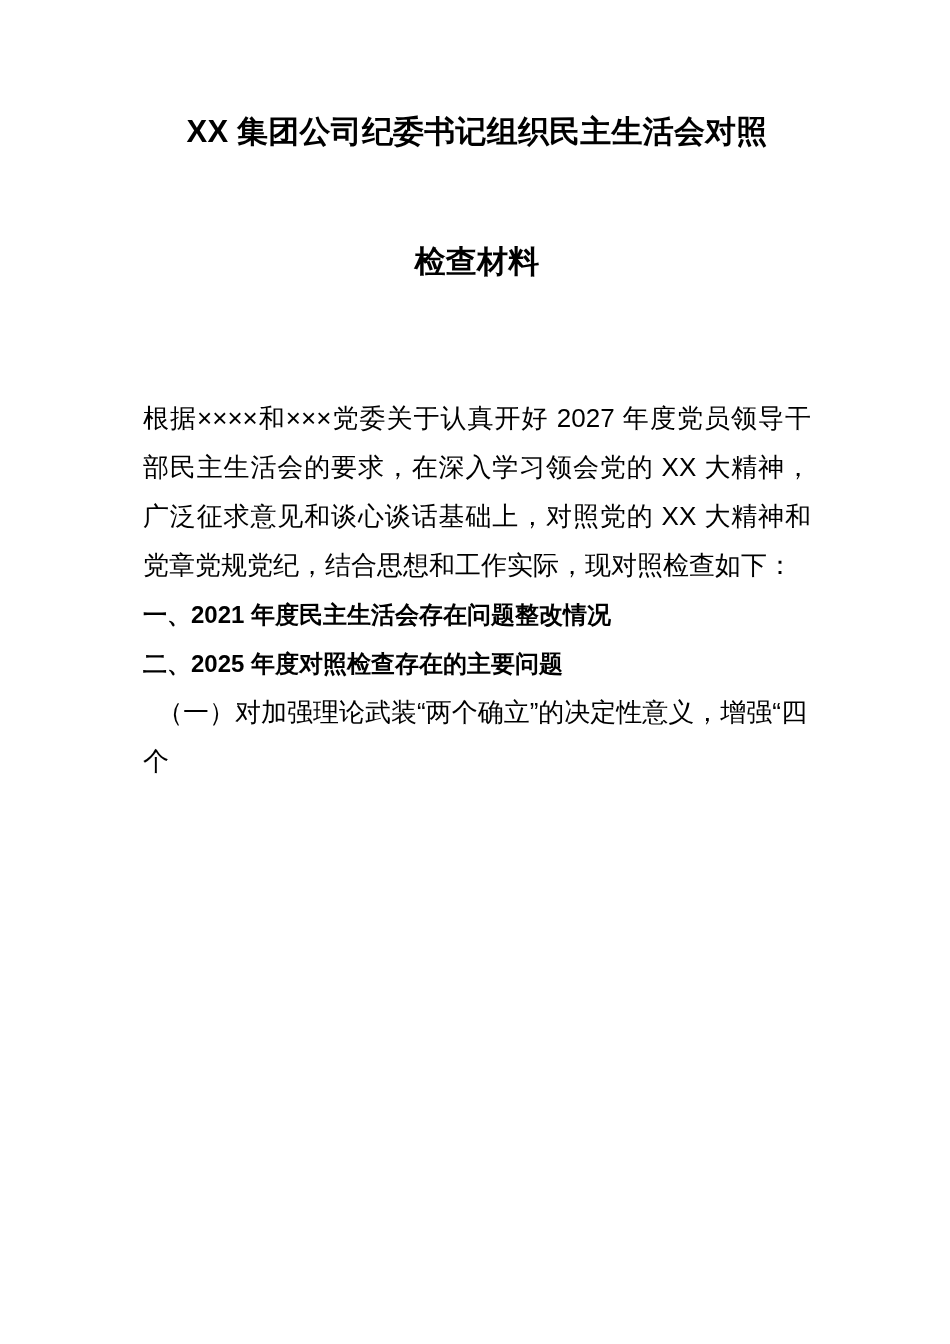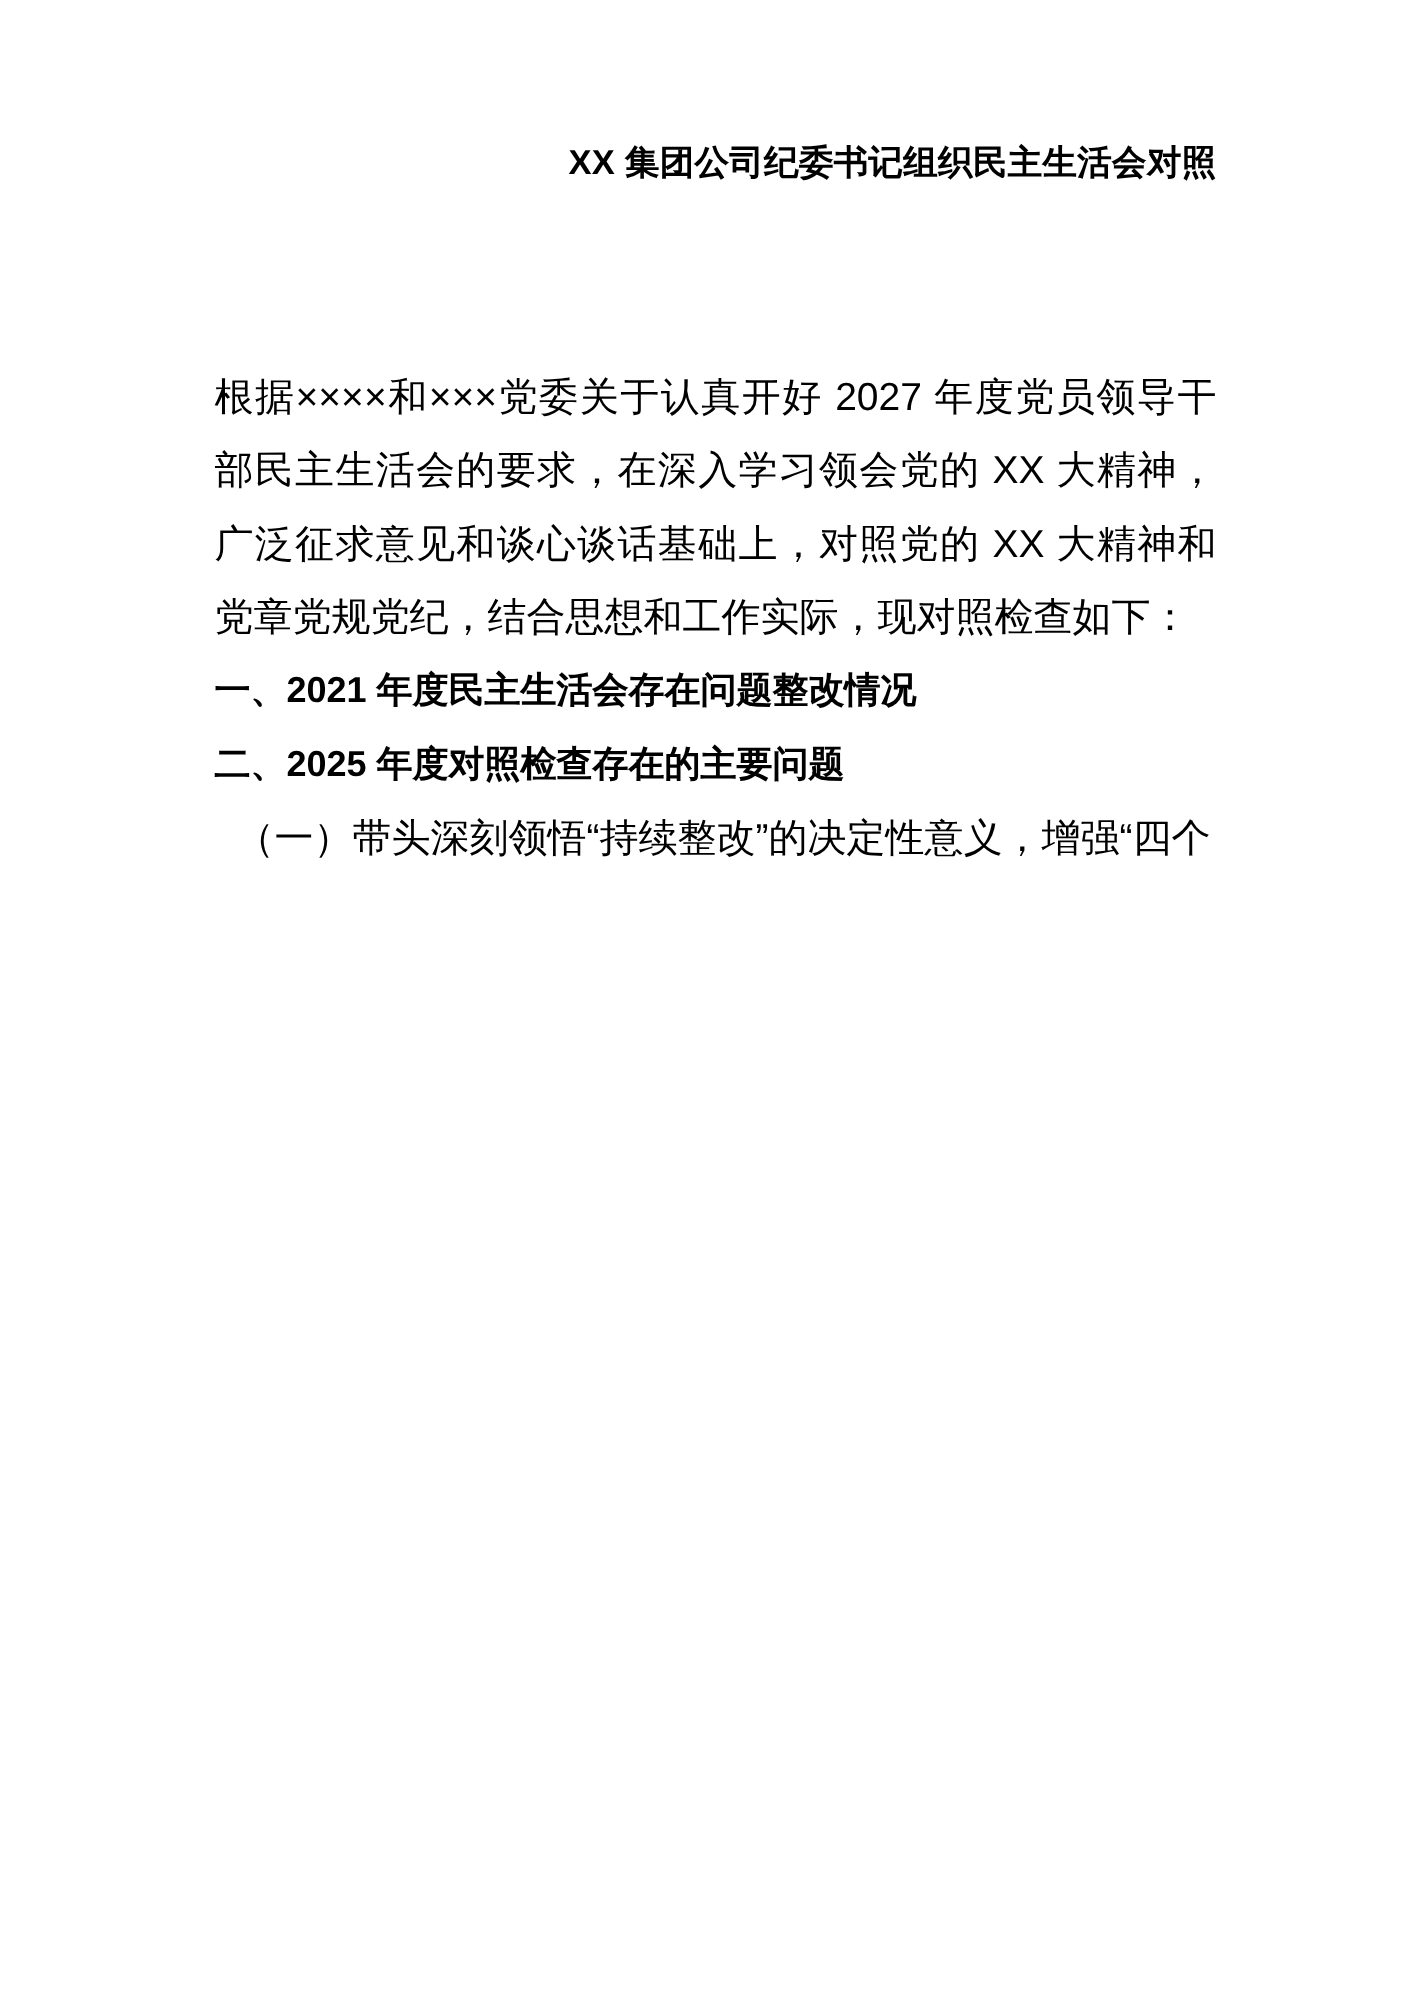--- a/index.html
+++ b/index.html
@@ -23,26 +23,26 @@
   .content {
     position: absolute;
     left: 143px;
     top: 0;
     width: 668px;
   }
 
   
   .doc-title {
     font-weight: bold;
-    font-size: 23px;
+    font-size: 31px;
     line-height: 72px;
-    text-align: right;
+    text-align: center;
     letter-spacing: 0.2px;
     margin: 0;
-    padding-top: 72px;
+    padding-top: 96px;
   }
 
   .doc-title-line {
     display: block;
   }
 
   .doc-title-line-2 {
     display: block;
     margin-top: 58px;
   }
@@ -81,29 +81,30 @@
   }
 </style>
 </head>
 <body>
 
 <div class="page">
   <div class="content">
 
     <div class="doc-title">
       <span class="doc-title-line">XX 集团公司纪委书记组织民主生活会对照</span>
+      <span class="doc-title-line-2">检查材料</span>
     </div>
 
     <div class="body-block">
 
       <p class="para">根据××××和×××党委关于认真开好 2027 年度党员领导干部民主生活会的要求，在深入学习领会党的 XX 大精神，广泛征求意见和谈心谈话基础上，对照党的 XX 大精神和党章党规党纪，结合思想和工作实际，现对照检查如下：</p>
 
       <h2 class="section-heading">一、2021 年度民主生活会存在问题整改情况</h2>
 
 
       <h2 class="section-heading">二、2025 年度对照检查存在的主要问题</h2>
 
 
-      <p class="para-last">（一）带头深刻领悟“持续整改”的决定性意义，增强“四个</p>
+      <p class="para-last">（一）对加强理论武装“两个确立”的决定性意义，增强“四个</p>
 
     </div>
   </div>
 </div>
 
 </body></html>

